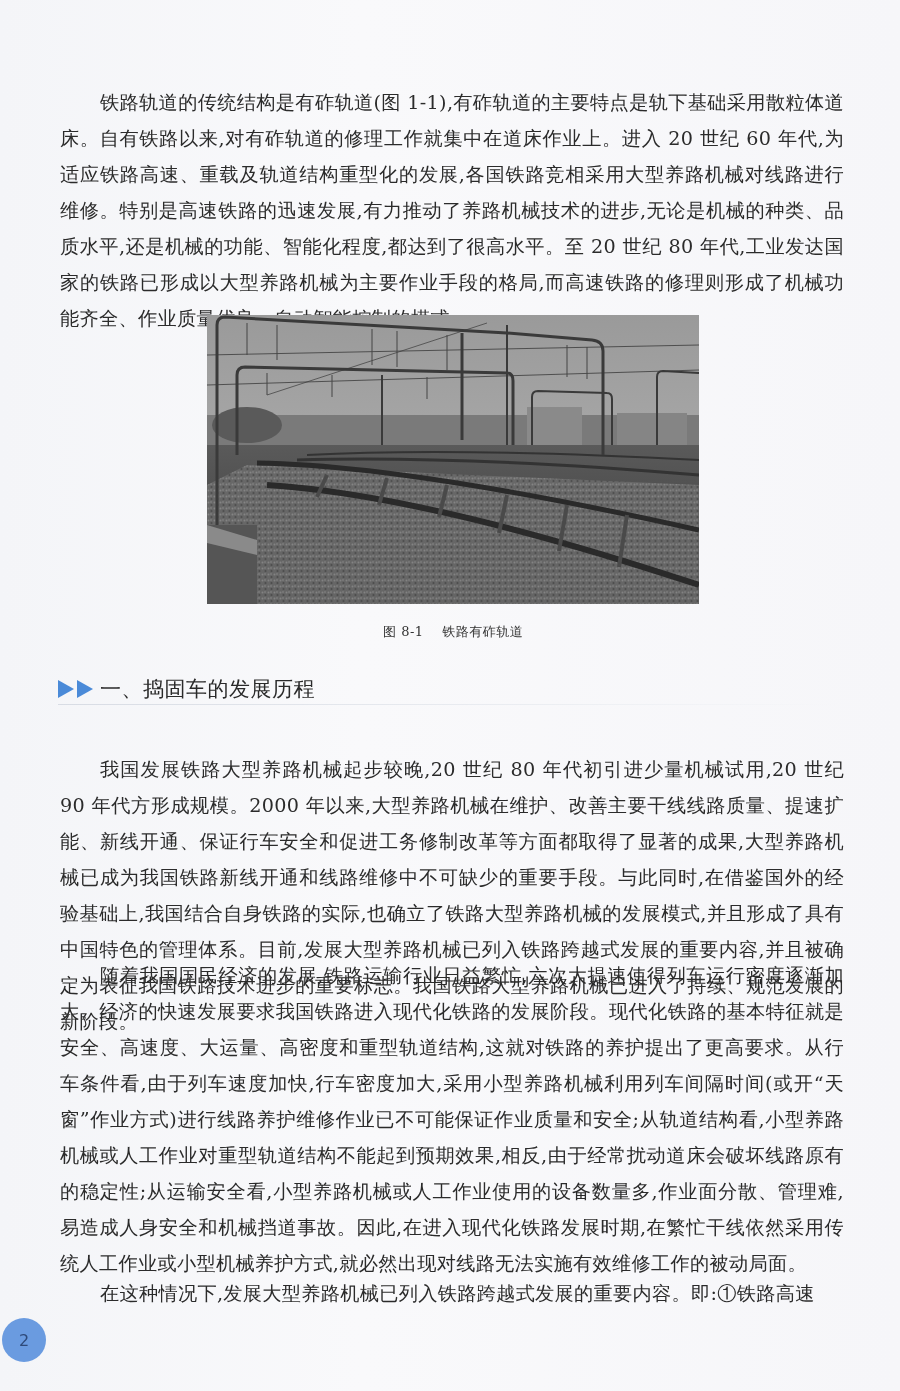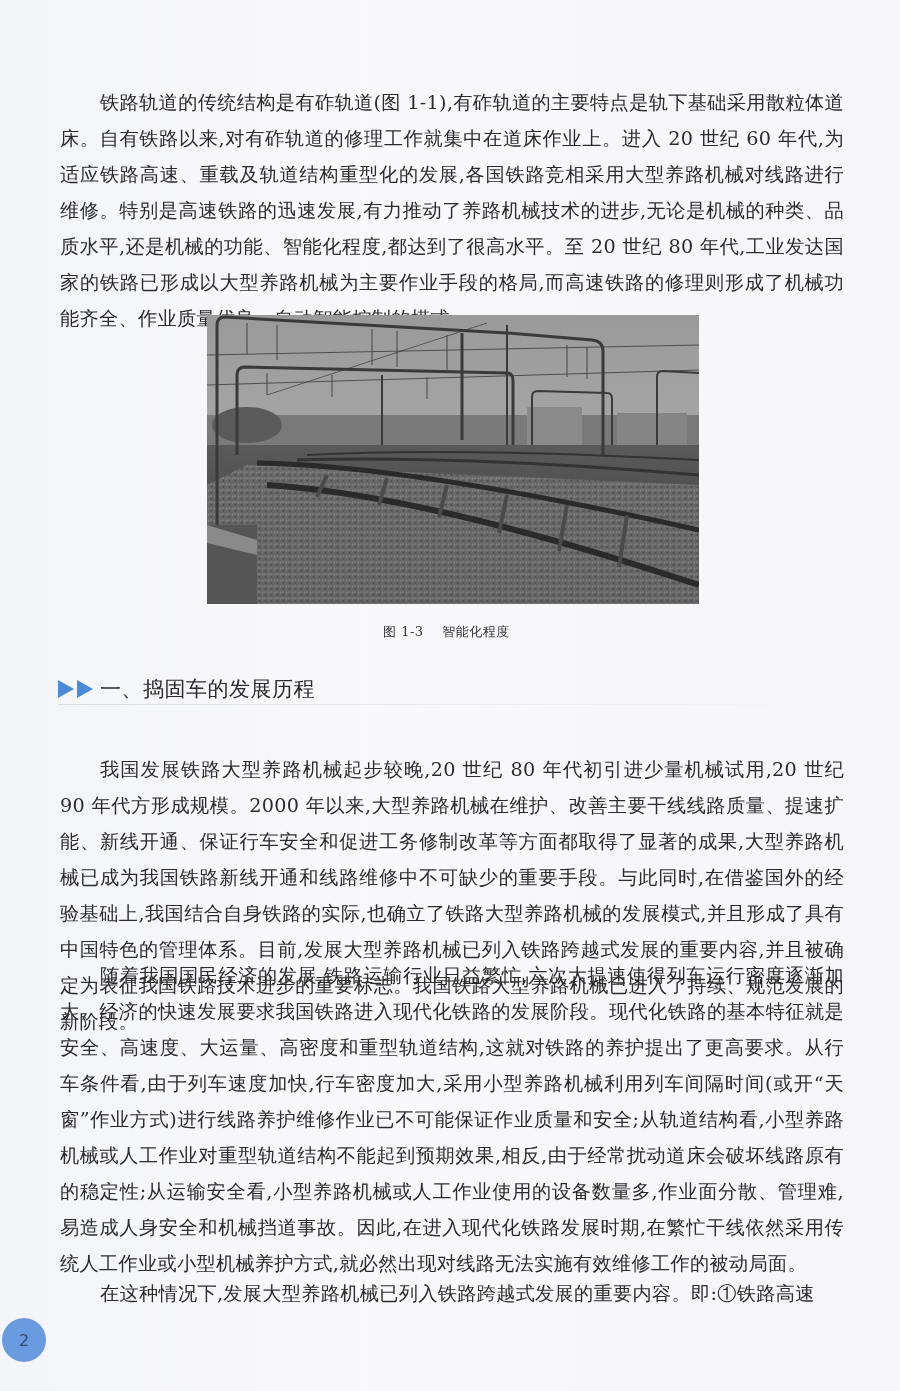--- a/index.html
+++ b/index.html
@@ -139,22 +139,22 @@
           <line x1="60" y1="58" x2="60" y2="80"></line>
         <line x1="125" y1="60" x2="125" y2="82"></line>
           <line x1="220" y1="62" x2="220" y2="84"></line>
       </g>
       <rect x="0" y="210" width="50" height="79" fill="#555"></rect>
       <polygon points="0,210 50,225 50,240 0,228" fill="#8a8a8a"></polygon>
     </svg>
   </div>
 
   <div class="caption">
-    <span class="num">图 1-3</span>
-    <span>智能化程度</span>
+    <span class="num">图 8-1</span>
+    <span>铁路有砟轨道</span>
   </div>
 
   <div class="section-head">
     <div class="arrows">
       <div class="arrow"></div>
         <div class="arrow"></div>
     </div>
     <span class="section-title">一、捣固车的发展历程</span>
   </div>
   <div class="head-rule"></div>

